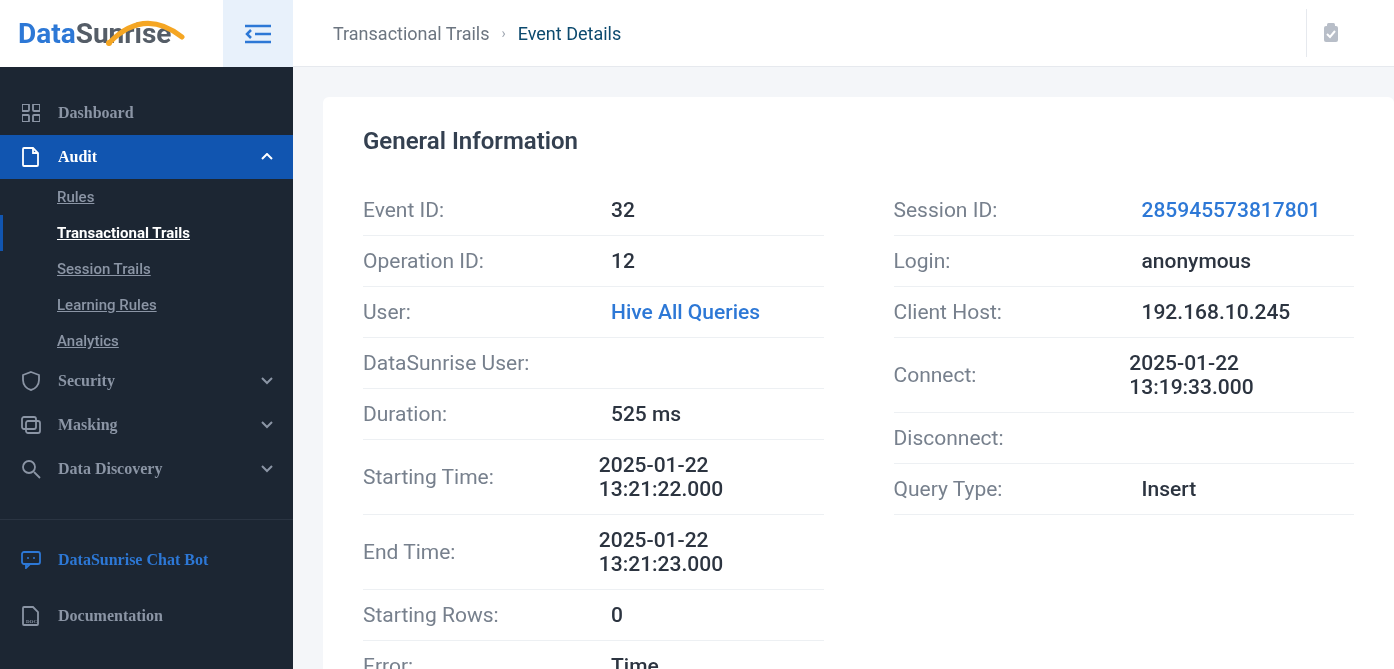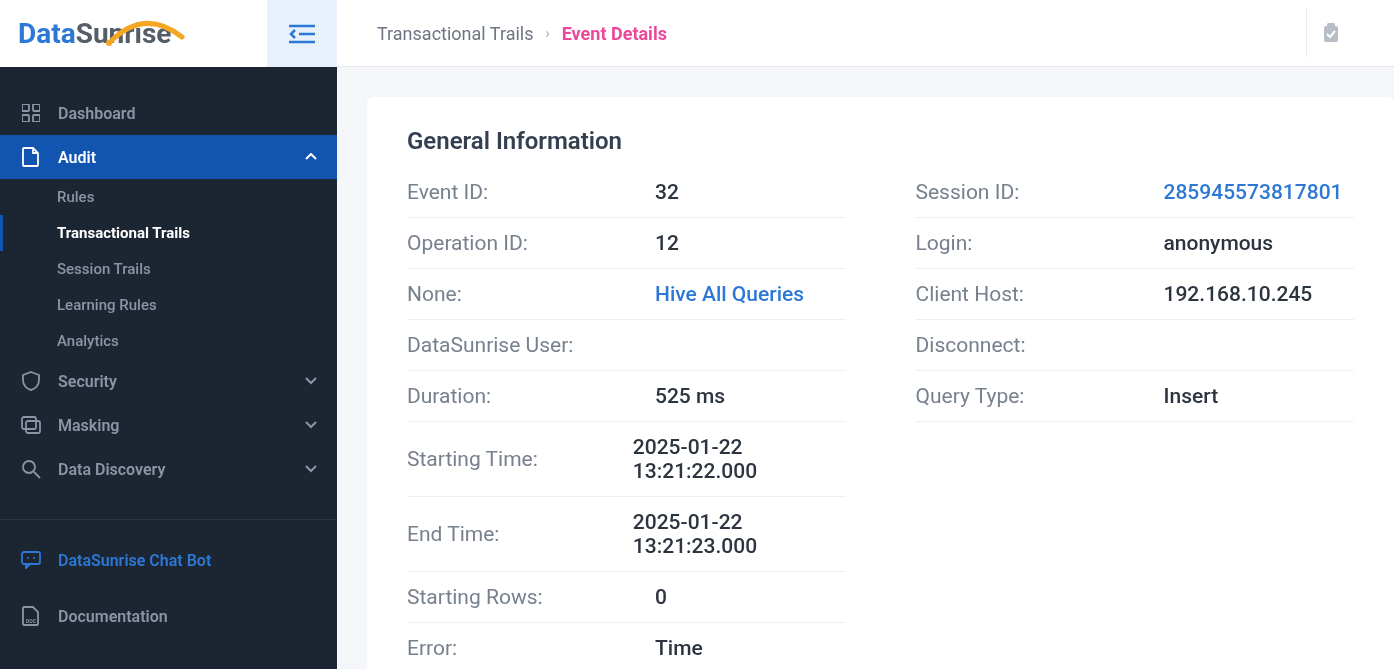--- a/index.html
+++ b/index.html
@@ -1,48 +1,48 @@
 <!DOCTYPE html>
 <html><head>
 <meta charset="utf-8">
 <style>
   * { box-sizing: border-box; margin: 0; padding: 0; }
   html, body { height: 100%; font-family: -apple-system, BlinkMacSystemFont, "Segoe UI", Roboto, sans-serif; }
   body { display: flex; background: #f4f6f9; color: #333; }
 
-  .sidebar { width: 337px; background: #1c2633; color: #8b95a5; display: flex; flex-direction: column; }
+  .sidebar { width: 293px; background: #1c2633; color: #8b95a5; display: flex; flex-direction: column; }
   .sidebar-header { height: 67px; background: #ffffff; display: flex; align-items: center; }
   .logo-wrap { flex: 1; display: flex; align-items: center; padding-left: 18px; }
   .logo-data { font-size: 28px; font-weight: 700; color: #2d78d6; }
   .logo-sunrise { font-size: 28px; font-weight: 700; color: #555d67; }
   .toggle-btn { width: 70px; height: 67px; background: #e8f1fb; display: flex; align-items: center; justify-content: center; cursor: pointer; }
 
   .nav { padding-top: 24px; }
-  .nav-item { display: flex; align-items: center; height: 44px; padding: 0 20px; cursor: pointer; font-size: 16px; font-weight: 600; color: #8b95a5; }
+  .nav-item { display: flex; align-items: center; height: 44px; padding: 0 20px; cursor: pointer; font-size: 16px; font-weight: 600; color: #8b95a5; font-family: Liberation Serif, serif; }
   .nav-item.active { background: #1155b0; color: #fff; }
   .nav-item .icon { width: 22px; height: 22px; margin-right: 16px; display: inline-flex; align-items: center; justify-content: center; }
   .nav-item .chev { margin-left: auto; }
   .sub-nav { padding-left: 0; }
-  .sub-item { display: flex; align-items: center; height: 36px; padding-left: 54px; font-size: 15px; color: #8b95a5; cursor: pointer; font-weight: 500; border-left: 3px solid transparent; }
+  .sub-item { display: flex; align-items: center; height: 36px; padding-left: 54px; font-size: 15px; color: #8b95a5; cursor: pointer; font-weight: 500; border-left: 3px solid transparent; text-decoration: underline; }
   .sub-item.active { color: #fff; font-weight: 700; border-left: 3px solid #1155b0; }
   .nav-bottom { margin-top: 28px; border-top: 1px solid #2a3442; padding-top: 18px; }
   .nav-item.special { color: #2d78d6; }
 
   .main { flex: 1; display: flex; flex-direction: column; min-width: 0; }
   .topbar { height: 67px; background: #fff; display: flex; align-items: center; padding: 0 40px; border-bottom: 1px solid #e6e9ee; }
   .breadcrumb { display: flex; align-items: center; font-size: 18px; }
   .crumb-link { color: #6c7580; cursor: pointer; }
   .crumb-sep { color: #a0a7b2; margin: 0 12px; font-size: 14px; }
-  .crumb-current { color: #ec4899; font-weight: 700; }
+  .crumb-current { color: #0c4a6e; font-weight: 400; }
   .topbar-right { margin-left: auto; display: flex; align-items: center; }
   .clip-btn { width: 48px; height: 48px; border-left: 1px solid #e6e9ee; display: flex; align-items: center; justify-content: center; cursor: pointer; }
 
   .content { padding: 30px 0 0 30px; overflow: auto; flex: 1; }
   .card { background: #fff; border-radius: 6px; padding: 30px 40px 10px 40px; }
-  .card-title { font-size: 24px; font-weight: 600; color: #344050; margin-bottom: 12px; }
+  .card-title { font-size: 24px; font-weight: 600; color: #344050; margin-bottom: 30px; }
   .info-grid { display: flex; gap: 70px; }
   .info-col { flex: 1; min-width: 0; }
   .info-row { display: flex; align-items: center; border-bottom: 1px solid #edf0f3; padding: 13px 0; font-size: 21px; }
   .info-label { width: 200px; color: #77808d; }
   .info-value { color: #2c3440; font-weight: 500; margin-left: 48px; }
   .info-value.link { color: #2d78d6; cursor: pointer; text-align: center; }
 
   svg { display: block; }
 </style>
 </head>
@@ -203,21 +203,21 @@
         <div class="info-col" id="left-col">
             <div class="info-row">
               <div class="info-label">Event ID:</div>
               <div class="info-value">32</div>
             </div>
             <div class="info-row">
               <div class="info-label">Operation ID:</div>
               <div class="info-value">12</div>
             </div>
             <div class="info-row">
-              <div class="info-label">None:</div>
+              <div class="info-label">User:</div>
               <div class="info-value link">Hive All Queries</div>
             </div>
             <div class="info-row">
               <div class="info-label">DataSunrise User:</div>
               <div class="info-value"></div>
             </div>
             <div class="info-row">
               <div class="info-label">Duration:</div>
               <div class="info-value">525 ms</div>
             </div>
@@ -249,20 +249,24 @@
             </div>
             <div class="info-row">
               <div class="info-label">Login:</div>
               <div class="info-value">anonymous</div>
             </div>
             <div class="info-row">
               <div class="info-label">Client Host:</div>
               <div class="info-value">192.168.10.245</div>
             </div>
             <div class="info-row">
+              <div class="info-label">Connect:</div>
+              <div class="info-value">2025-01-22 13:19:33.000</div>
+            </div>
+            <div class="info-row">
               <div class="info-label">Disconnect:</div>
               <div class="info-value"></div>
             </div>
             <div class="info-row">
               <div class="info-label">Query Type:</div>
               <div class="info-value">Insert</div>
             </div>
           </div>
       </div>
     </div>

